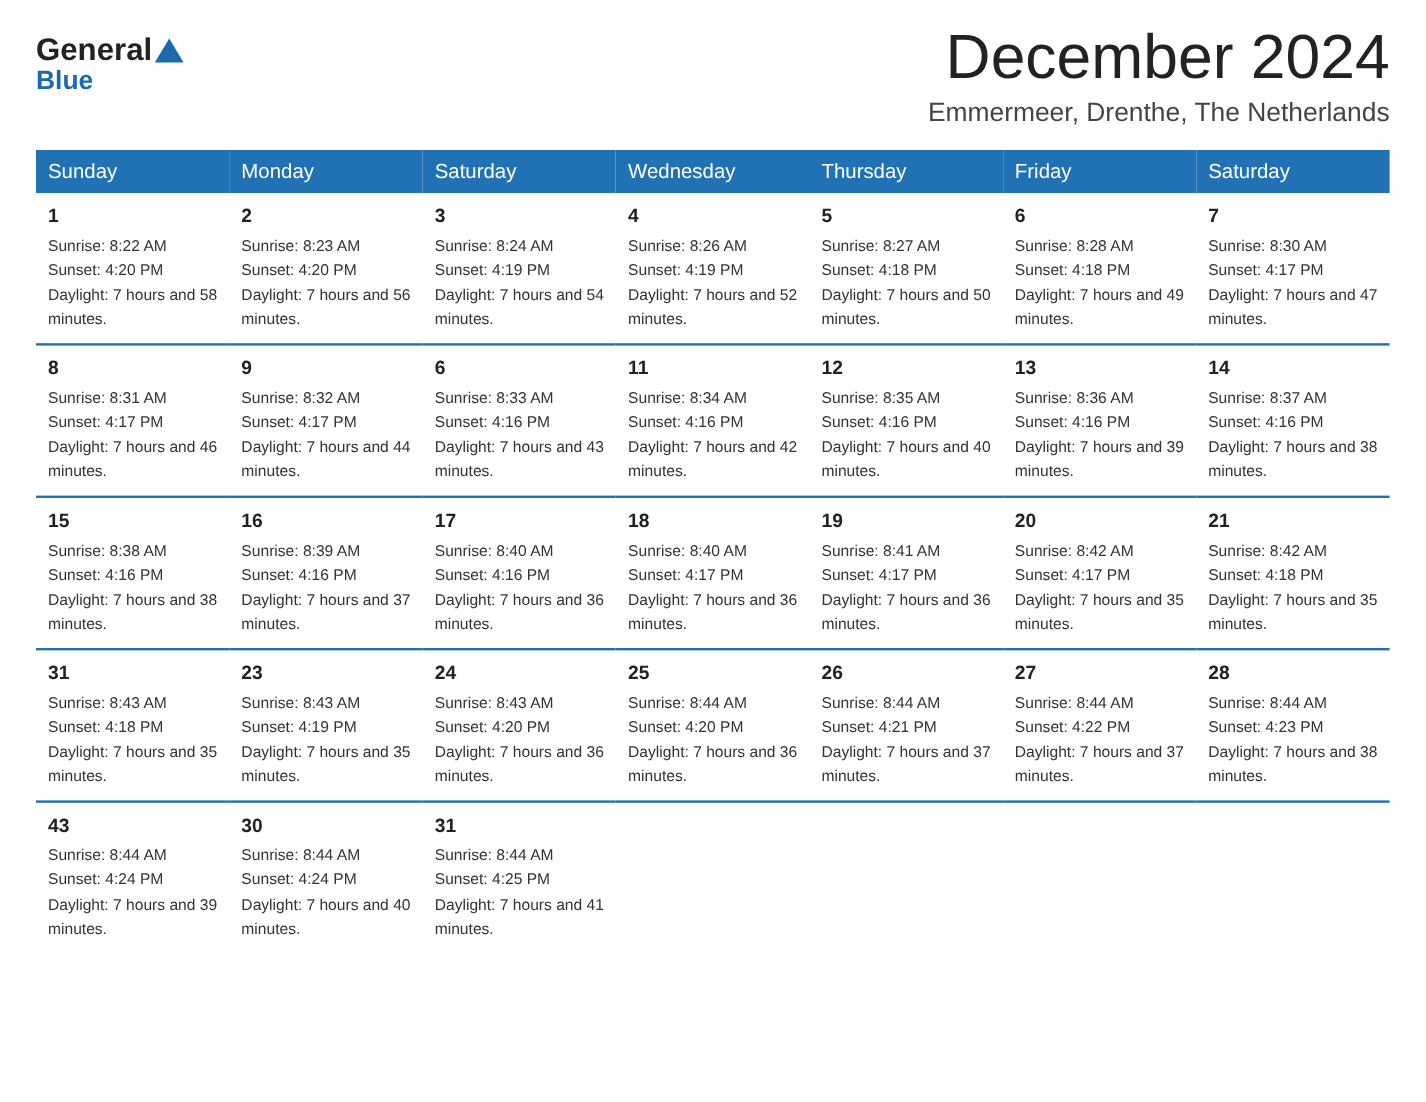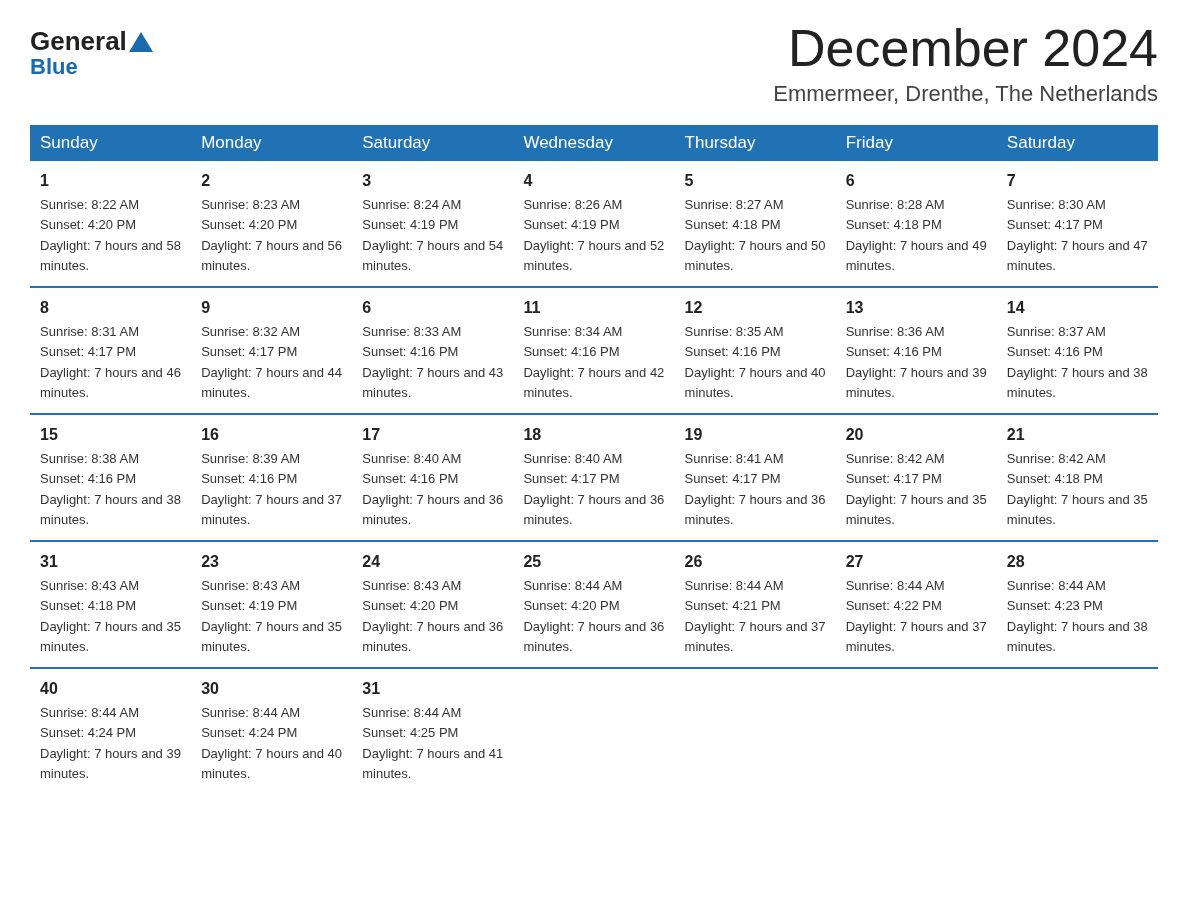--- a/index.html
+++ b/index.html
@@ -191,21 +191,21 @@
         <td><span class="day-number">25</span>
 <span class="day-info">Sunrise: 8:44 AM<br>Sunset: 4:20 PM<br>Daylight: 7 hours and 36 minutes.</span></td>
         <td><span class="day-number">26</span>
 <span class="day-info">Sunrise: 8:44 AM<br>Sunset: 4:21 PM<br>Daylight: 7 hours and 37 minutes.</span></td>
         <td><span class="day-number">27</span>
 <span class="day-info">Sunrise: 8:44 AM<br>Sunset: 4:22 PM<br>Daylight: 7 hours and 37 minutes.</span></td>
         <td><span class="day-number">28</span>
 <span class="day-info">Sunrise: 8:44 AM<br>Sunset: 4:23 PM<br>Daylight: 7 hours and 38 minutes.</span></td>
       </tr>
       <tr>
-        <td><span class="day-number">40</span>
+        <td><span class="day-number">43</span>
 <span class="day-info">Sunrise: 8:44 AM<br>Sunset: 4:24 PM<br>Daylight: 7 hours and 39 minutes.</span></td>
         <td><span class="day-number">30</span>
 <span class="day-info">Sunrise: 8:44 AM<br>Sunset: 4:24 PM<br>Daylight: 7 hours and 40 minutes.</span></td>
         <td><span class="day-number">31</span>
 <span class="day-info">Sunrise: 8:44 AM<br>Sunset: 4:25 PM<br>Daylight: 7 hours and 41 minutes.</span></td>
         <td class="empty-cell"></td>
         <td class="empty-cell"></td>
         <td class="empty-cell"></td>
         <td class="empty-cell"></td>
       </tr>

